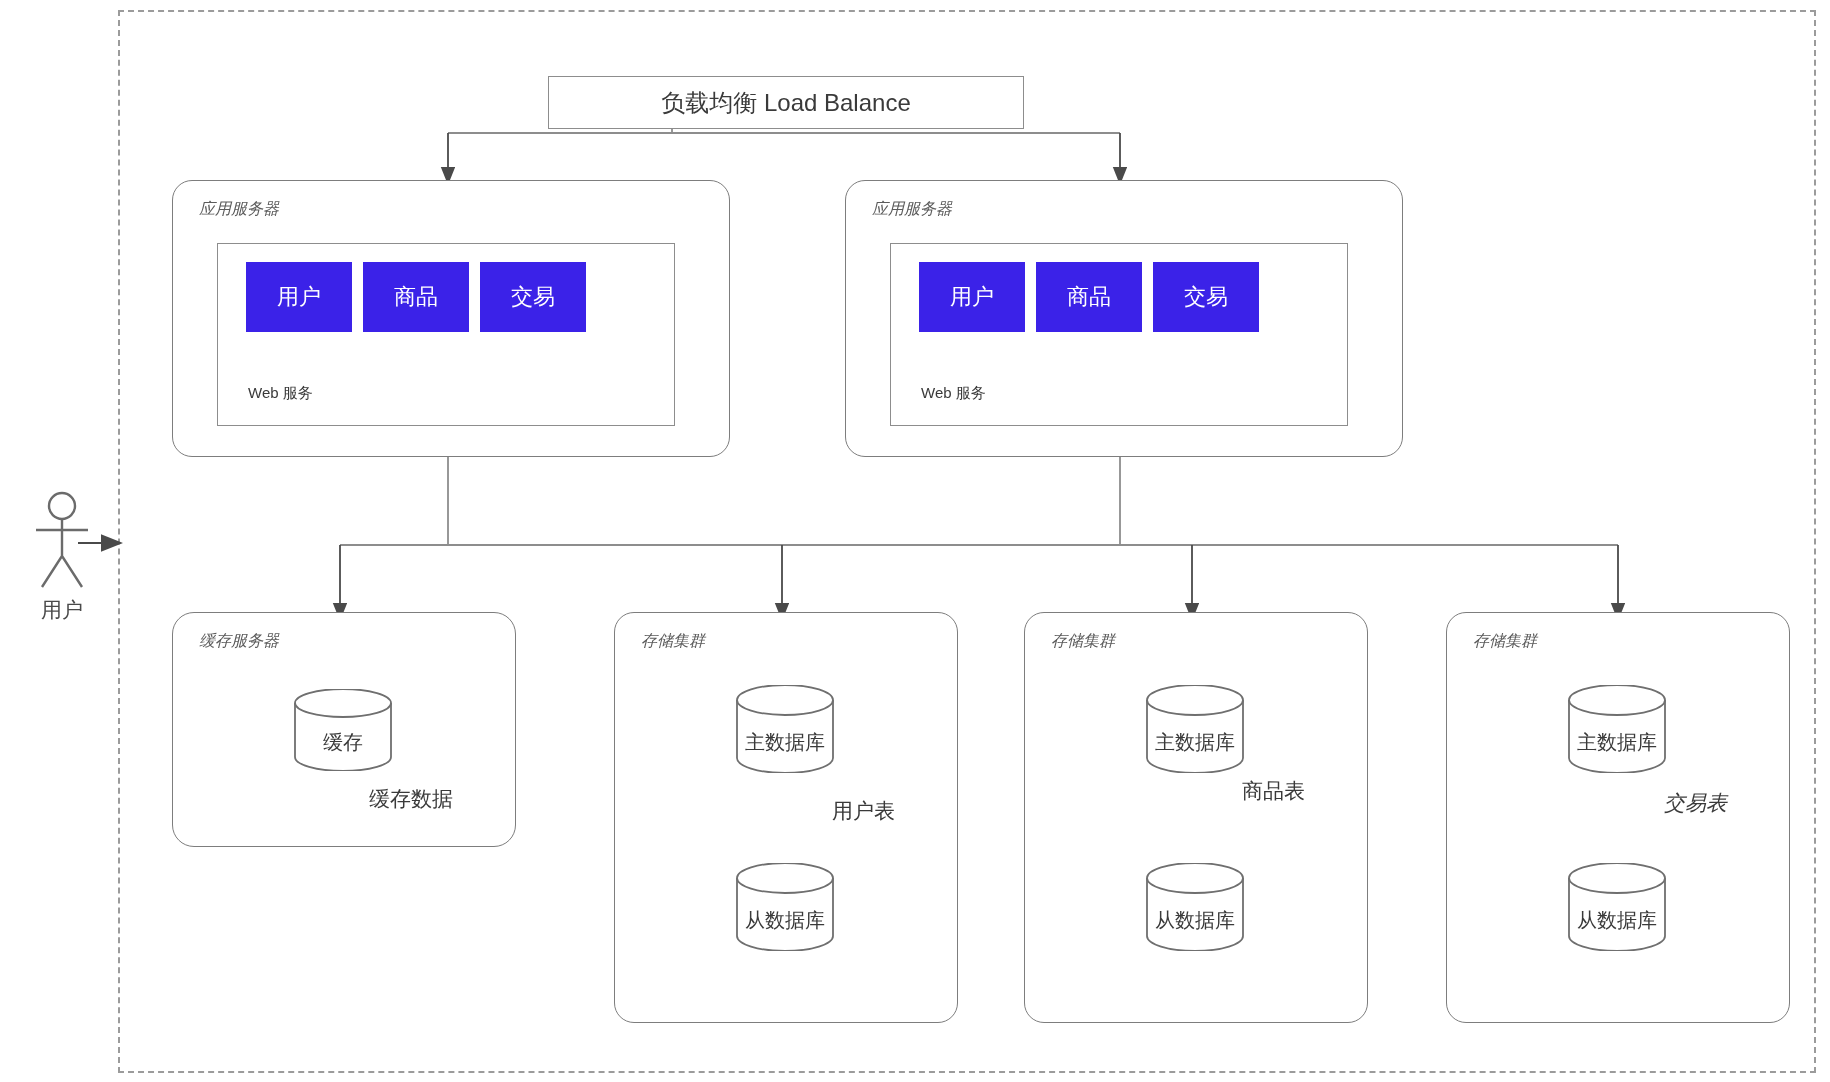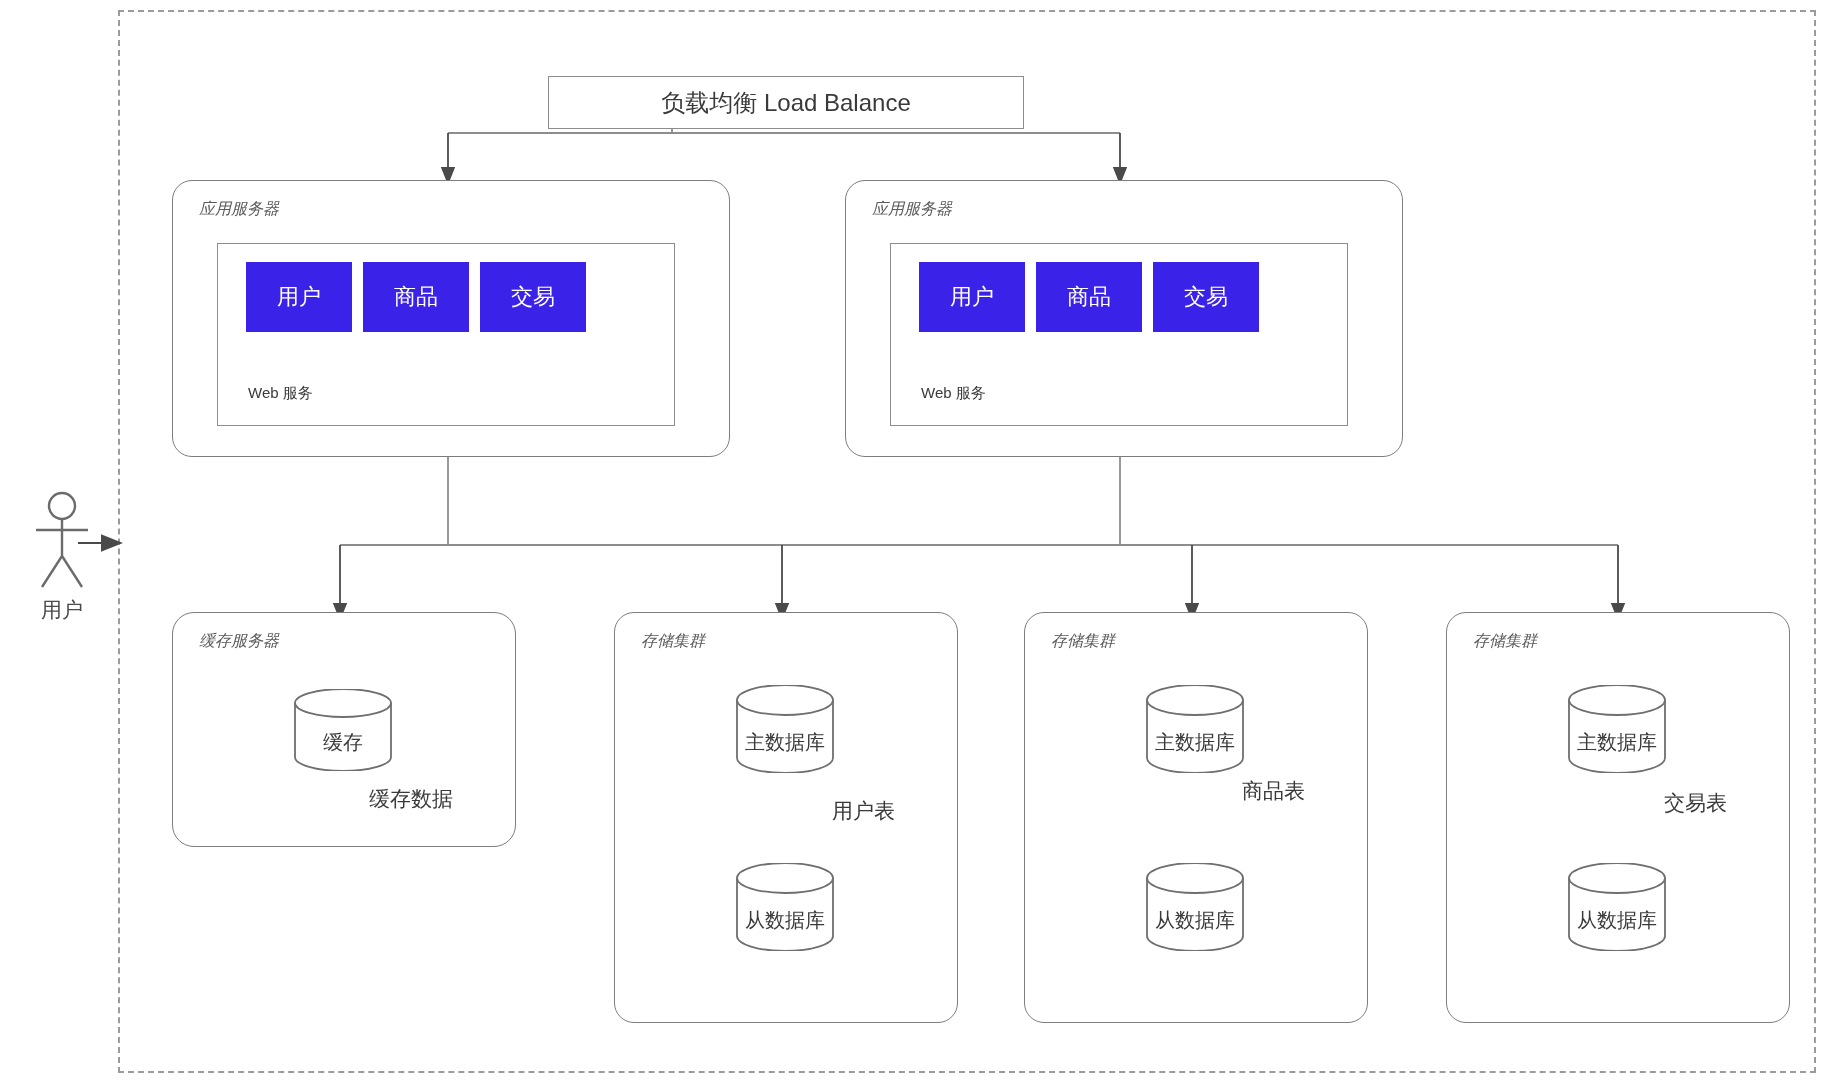--- a/index.html
+++ b/index.html
@@ -222,21 +222,21 @@
 
   <div class="node-round" style="left:1446px; top:612px; width:344px; height:411px;">
     <div class="container-title">存储集群</div>
     <div class="cyl" style="left:118px; top:72px;">
       <svg width="104" height="88" viewBox="0 0 104 88">
         <path d="M4,15 L4,73 A48,15 0 0 0 100,73 L100,15" fill="#fff" stroke="#6f6f6f" stroke-width="1.8"></path>
         <ellipse cx="52" cy="15" rx="48" ry="15" fill="#fff" stroke="#6f6f6f" stroke-width="1.8"></ellipse>
       </svg>
       <div class="cyl-text">主数据库</div>
     </div>
-    <div class="cyl-caption" style="left:60px; top:176px;">交易表</div>
+    <div class="cyl-caption" style="left:60px; top:176px;font-style:italic;">交易表</div>
     <div class="cyl" style="left:118px; top:250px;">
       <svg width="104" height="88" viewBox="0 0 104 88">
         <path d="M4,15 L4,73 A48,15 0 0 0 100,73 L100,15" fill="#fff" stroke="#6f6f6f" stroke-width="1.8"></path>
         <ellipse cx="52" cy="15" rx="48" ry="15" fill="#fff" stroke="#6f6f6f" stroke-width="1.8"></ellipse>
       </svg>
       <div class="cyl-text">从数据库</div>
     </div>
   </div>
 
 </div>

